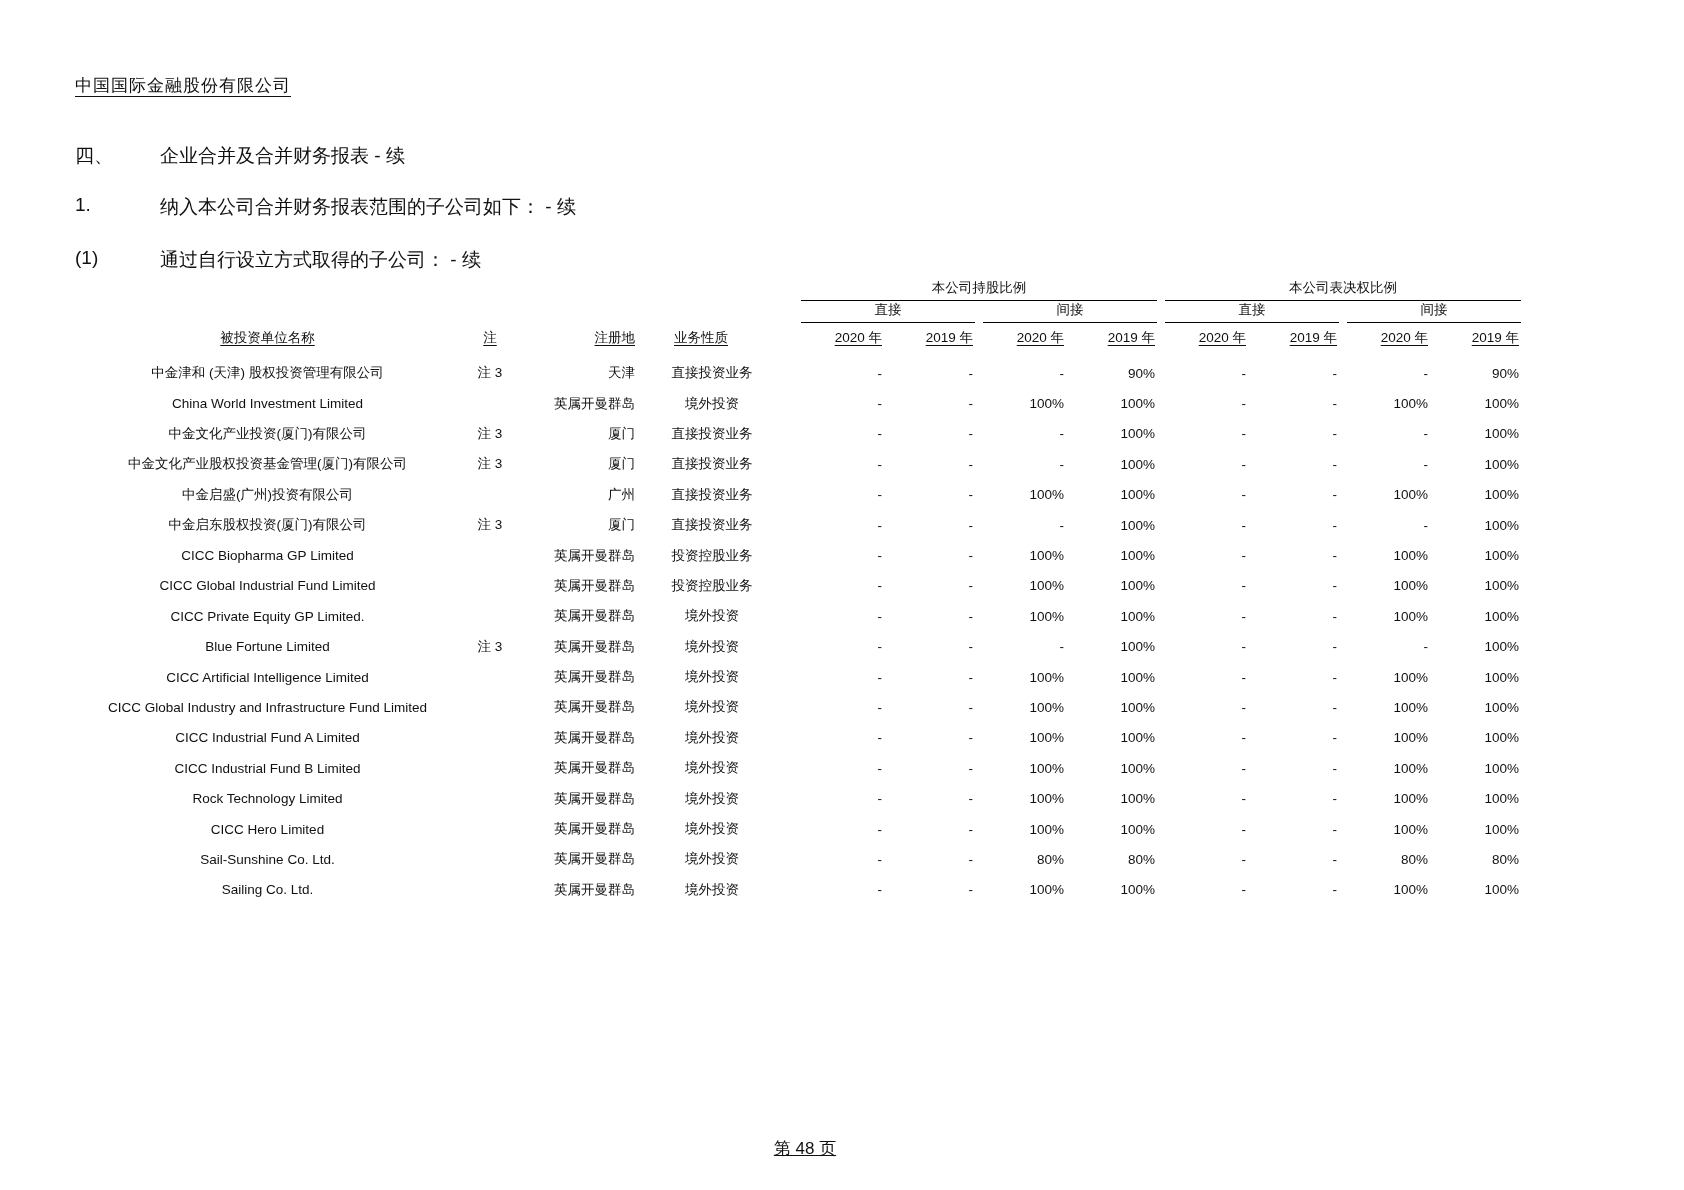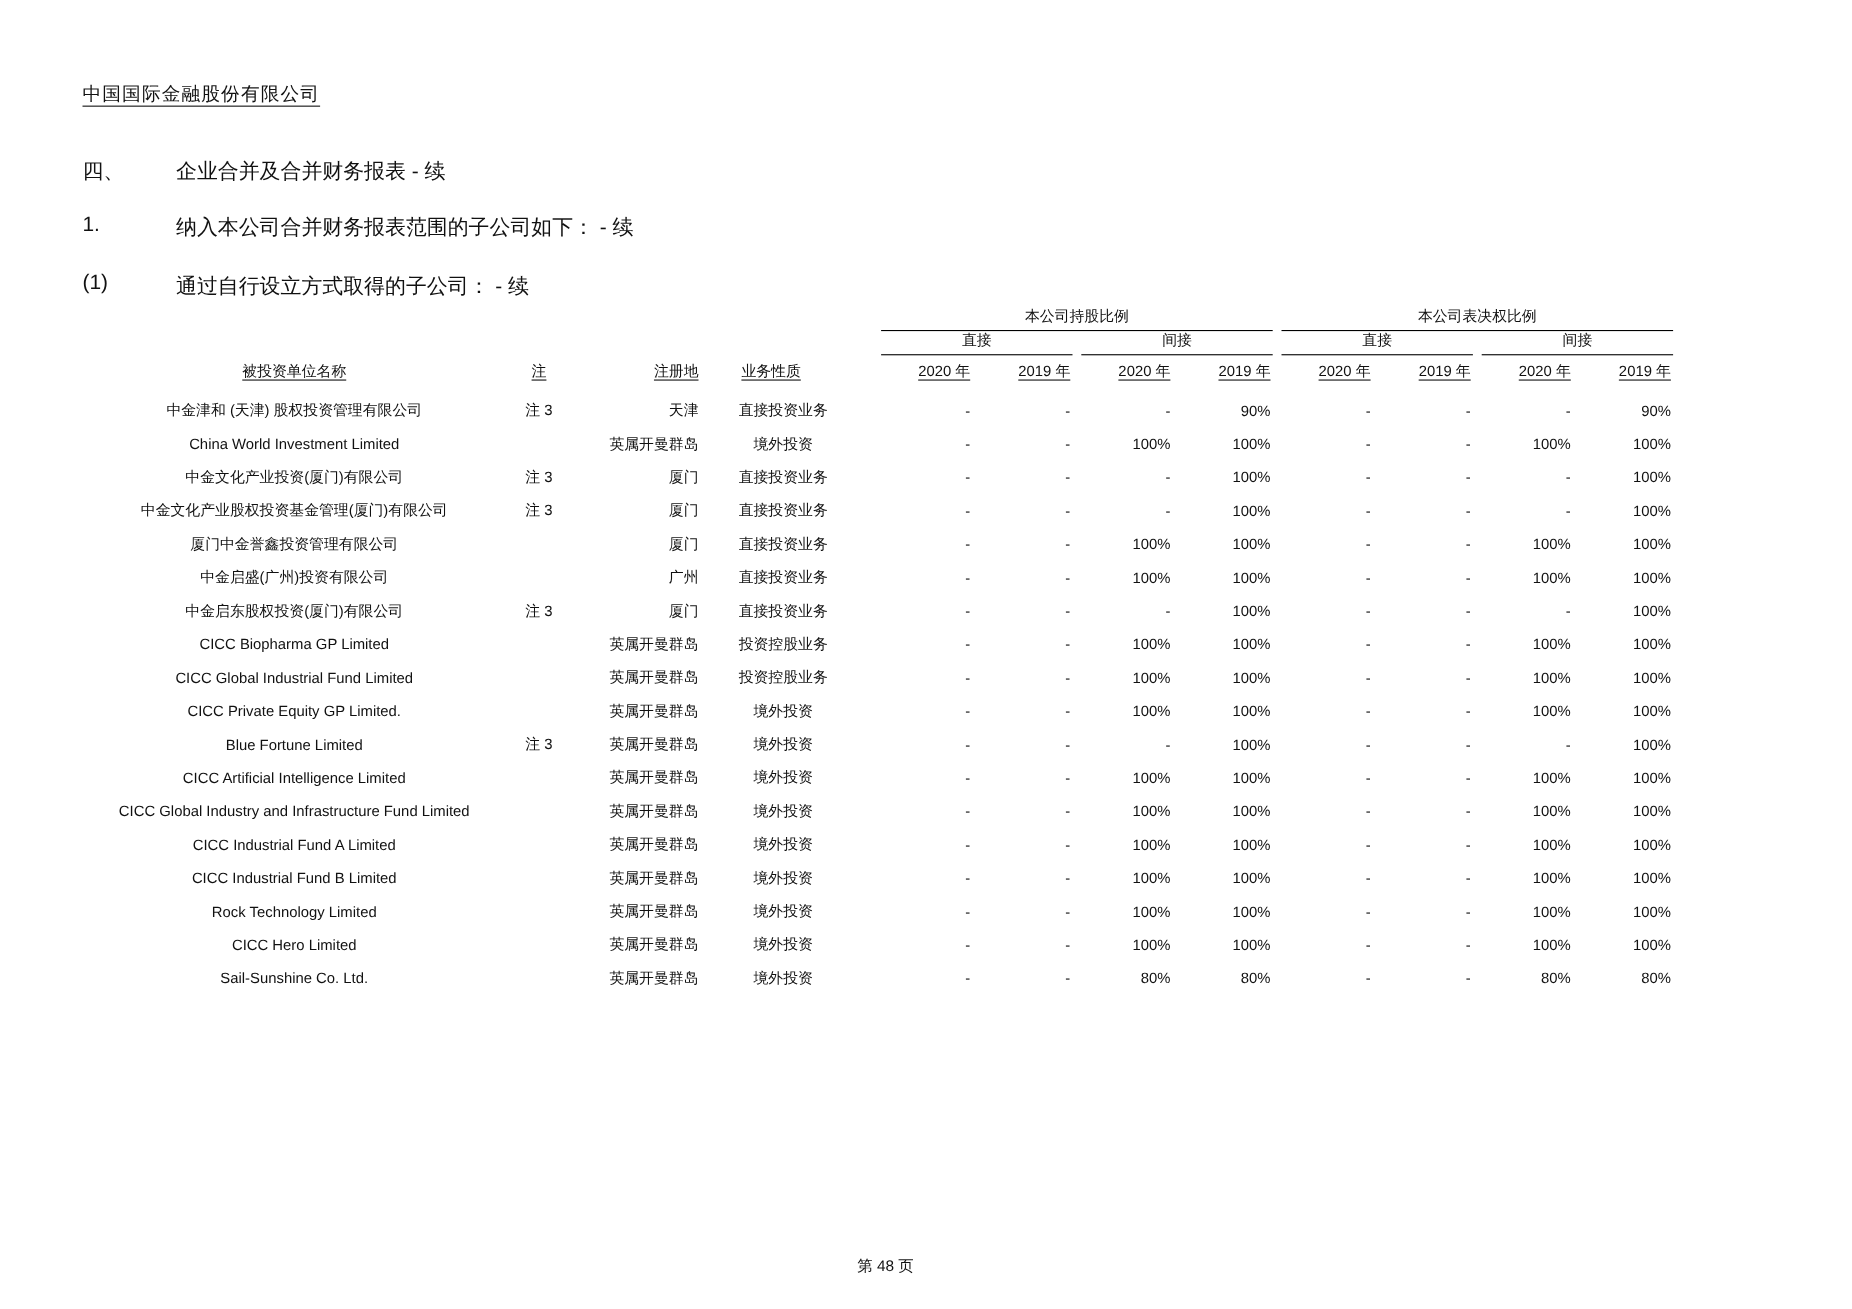--- a/index.html
+++ b/index.html
@@ -47,21 +47,21 @@
   tr.group-row th { height: 20px; }
   tr.sub-row th { height: 19px; }
   tr.label-row th { height: 24px; vertical-align: bottom; white-space: nowrap; }
   .ul { text-decoration: underline; text-underline-offset: 3px; }
 
   tbody::before { content: ""; display: table-row; height: 11px; }
   tbody td { height: 30.4px; vertical-align: middle; white-space: nowrap; overflow: hidden; }
 
   .footer {
     position: absolute; bottom: 30px; left: 0; width: 1610px;
-    text-align: center; font-size: 14px; color: #111;
+    text-align: center; font-size: 17px; color: #111; text-decoration: underline;
   }
 </style>
 </head>
 <body>
 
 <div class="page">
 
   <h1 class="doc-title">中国国际金融股份有限公司</h1>
 
   <div class="section first">
@@ -186,34 +186,20 @@
     <td class="c-num">-</td>
     <td class="c-num">-</td>
     <td class="c-num">-</td>
     <td class="c-num">100%</td>
     <td class="c-num">-</td>
     <td class="c-num">-</td>
     <td class="c-num">-</td>
     <td class="c-num">100%</td>
   </tr>
           <tr>
-    <td class="c-name">厦门中金誉鑫投资管理有限公司</td>
-    <td class="c-note"></td>
-    <td class="c-place">厦门</td>
-    <td class="c-biz">直接投资业务</td>
-    <td class="c-num">-</td>
-    <td class="c-num">-</td>
-    <td class="c-num">100%</td>
-    <td class="c-num">100%</td>
-    <td class="c-num">-</td>
-    <td class="c-num">-</td>
-    <td class="c-num">100%</td>
-    <td class="c-num">100%</td>
-  </tr>
-          <tr>
     <td class="c-name">中金启盛(广州)投资有限公司</td>
     <td class="c-note"></td>
     <td class="c-place">广州</td>
     <td class="c-biz">直接投资业务</td>
     <td class="c-num">-</td>
     <td class="c-num">-</td>
     <td class="c-num">100%</td>
     <td class="c-num">100%</td>
     <td class="c-num">-</td>
     <td class="c-num">-</td>
@@ -380,19 +366,33 @@
     <td class="c-place">英属开曼群岛</td>
     <td class="c-biz">境外投资</td>
     <td class="c-num">-</td>
     <td class="c-num">-</td>
     <td class="c-num">80%</td>
     <td class="c-num">80%</td>
     <td class="c-num">-</td>
     <td class="c-num">-</td>
     <td class="c-num">80%</td>
     <td class="c-num">80%</td>
+  </tr>
+          <tr>
+    <td class="c-name">Sailing Co. Ltd.</td>
+    <td class="c-note"></td>
+    <td class="c-place">英属开曼群岛</td>
+    <td class="c-biz">境外投资</td>
+    <td class="c-num">-</td>
+    <td class="c-num">-</td>
+    <td class="c-num">100%</td>
+    <td class="c-num">100%</td>
+    <td class="c-num">-</td>
+    <td class="c-num">-</td>
+    <td class="c-num">100%</td>
+    <td class="c-num">100%</td>
   </tr>
         </tbody>
     </table>
   </div>
 
   <div class="footer">第 48 页</div>
 </div>
 
 </body></html>

